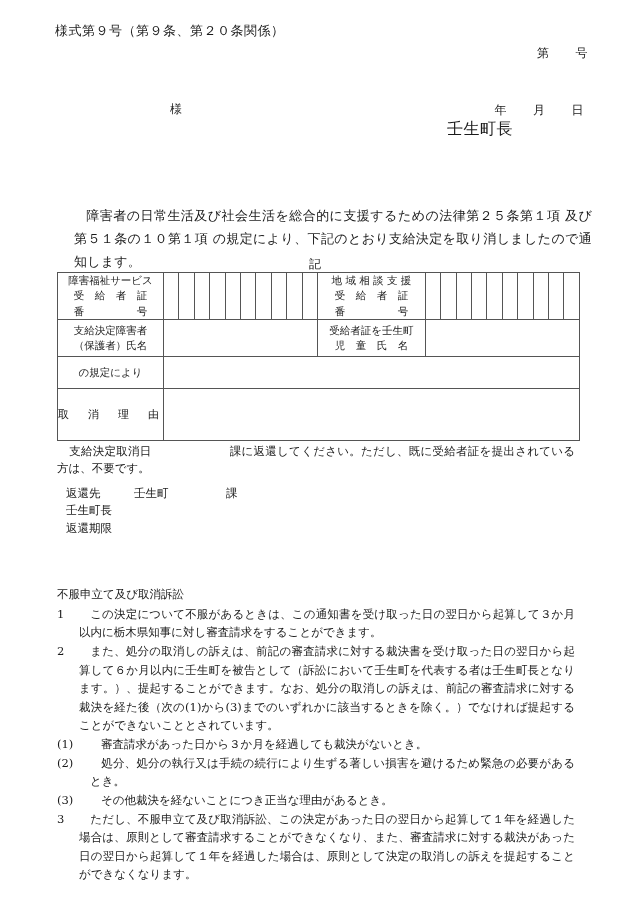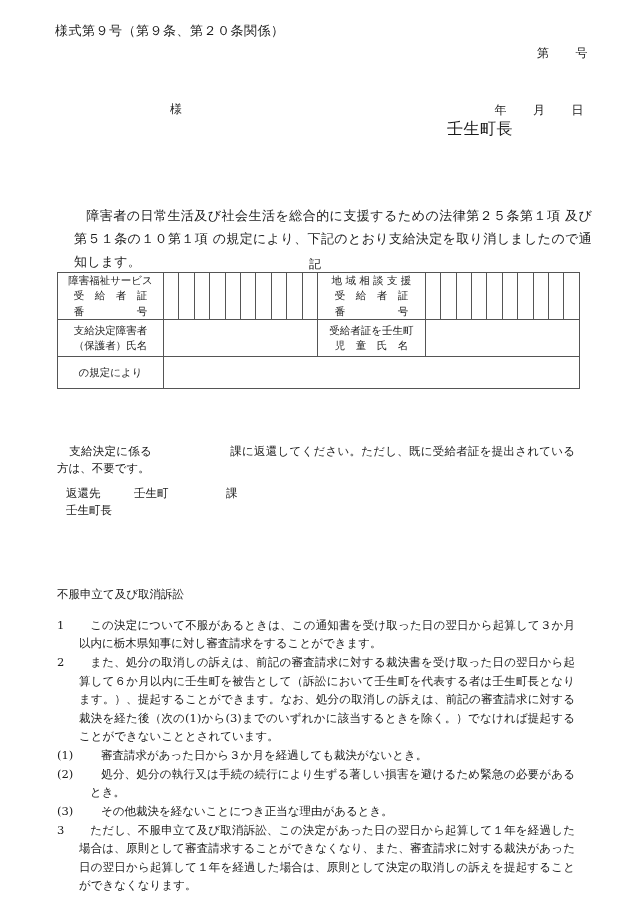--- a/index.html
+++ b/index.html
@@ -149,21 +149,21 @@
 
   
   .appeal {
     position: absolute;
     left: 57px;
     top: 585px;
     width: 518px;
     font-size: 11.5px;
     line-height: 1.62;
   }
-  .appeal-title { margin-bottom: 12px; }
+  .appeal-title { margin-bottom: 1px; }
   .appeal-item {
     display: flex;
     align-items: flex-start;
     margin-bottom: 0px;
   }
   .appeal-item .marker {
     flex: 0 0 auto;
     width: 22px;
     text-align: left;
   }
@@ -269,32 +269,39 @@
         <div>児　童　氏　名</div>
       </td>
       <td class="blank-cell" colspan="10"></td>
     </tr>
 
     <tr class="row-date">
       <td class="label-cell">の規定により</td>
       <td class="blank-cell" colspan="21"></td>
     </tr>
 
+    <tr class="row-reason">
+      <td class="label-cell reason-label">取　消　理　由</td>
+      <td class="blank-cell" colspan="21"></td>
+    </tr>
   </tbody>
     </table>
 
   <div class="return-block">
-    <div class="return-line1"><span class="lead"></span><span>支給決定に係る</span><span class="gap-dept"></span><span>課に返還してください。ただし、既に受給者証を提出されている方は、不要です。</span></div>
+    <div class="return-line1"><span class="lead"></span><span>支給決定取消日</span><span class="gap-dept"></span><span>課に返還してください。ただし、既に受給者証を提出されている方は、不要です。</span></div>
 
     <div class="ret-row">
       <span class="k">返還先</span><span class="v">壬生町</span><span>課</span>
     </div>
     <div class="ret-row">
       <span class="k">壬生町長</span><span class="v"></span>
     </div>
+    <div class="ret-row">
+      <span class="k">返還期限</span><span class="v"></span>
+    </div>
   </div>
 
   <div class="appeal">
     <div class="appeal-title">不服申立て及び取消訴訟</div>
 
     <div class="appeal-item">
       <span class="marker">1</span>
       <span class="body"><span class="lead"></span><span>この決定について不服があるときは、この通知書を受け取った日の翌日から起算して３か月以内に栃木県知事に対し審査請求をすることができます。</span></span>
     </div>
 

